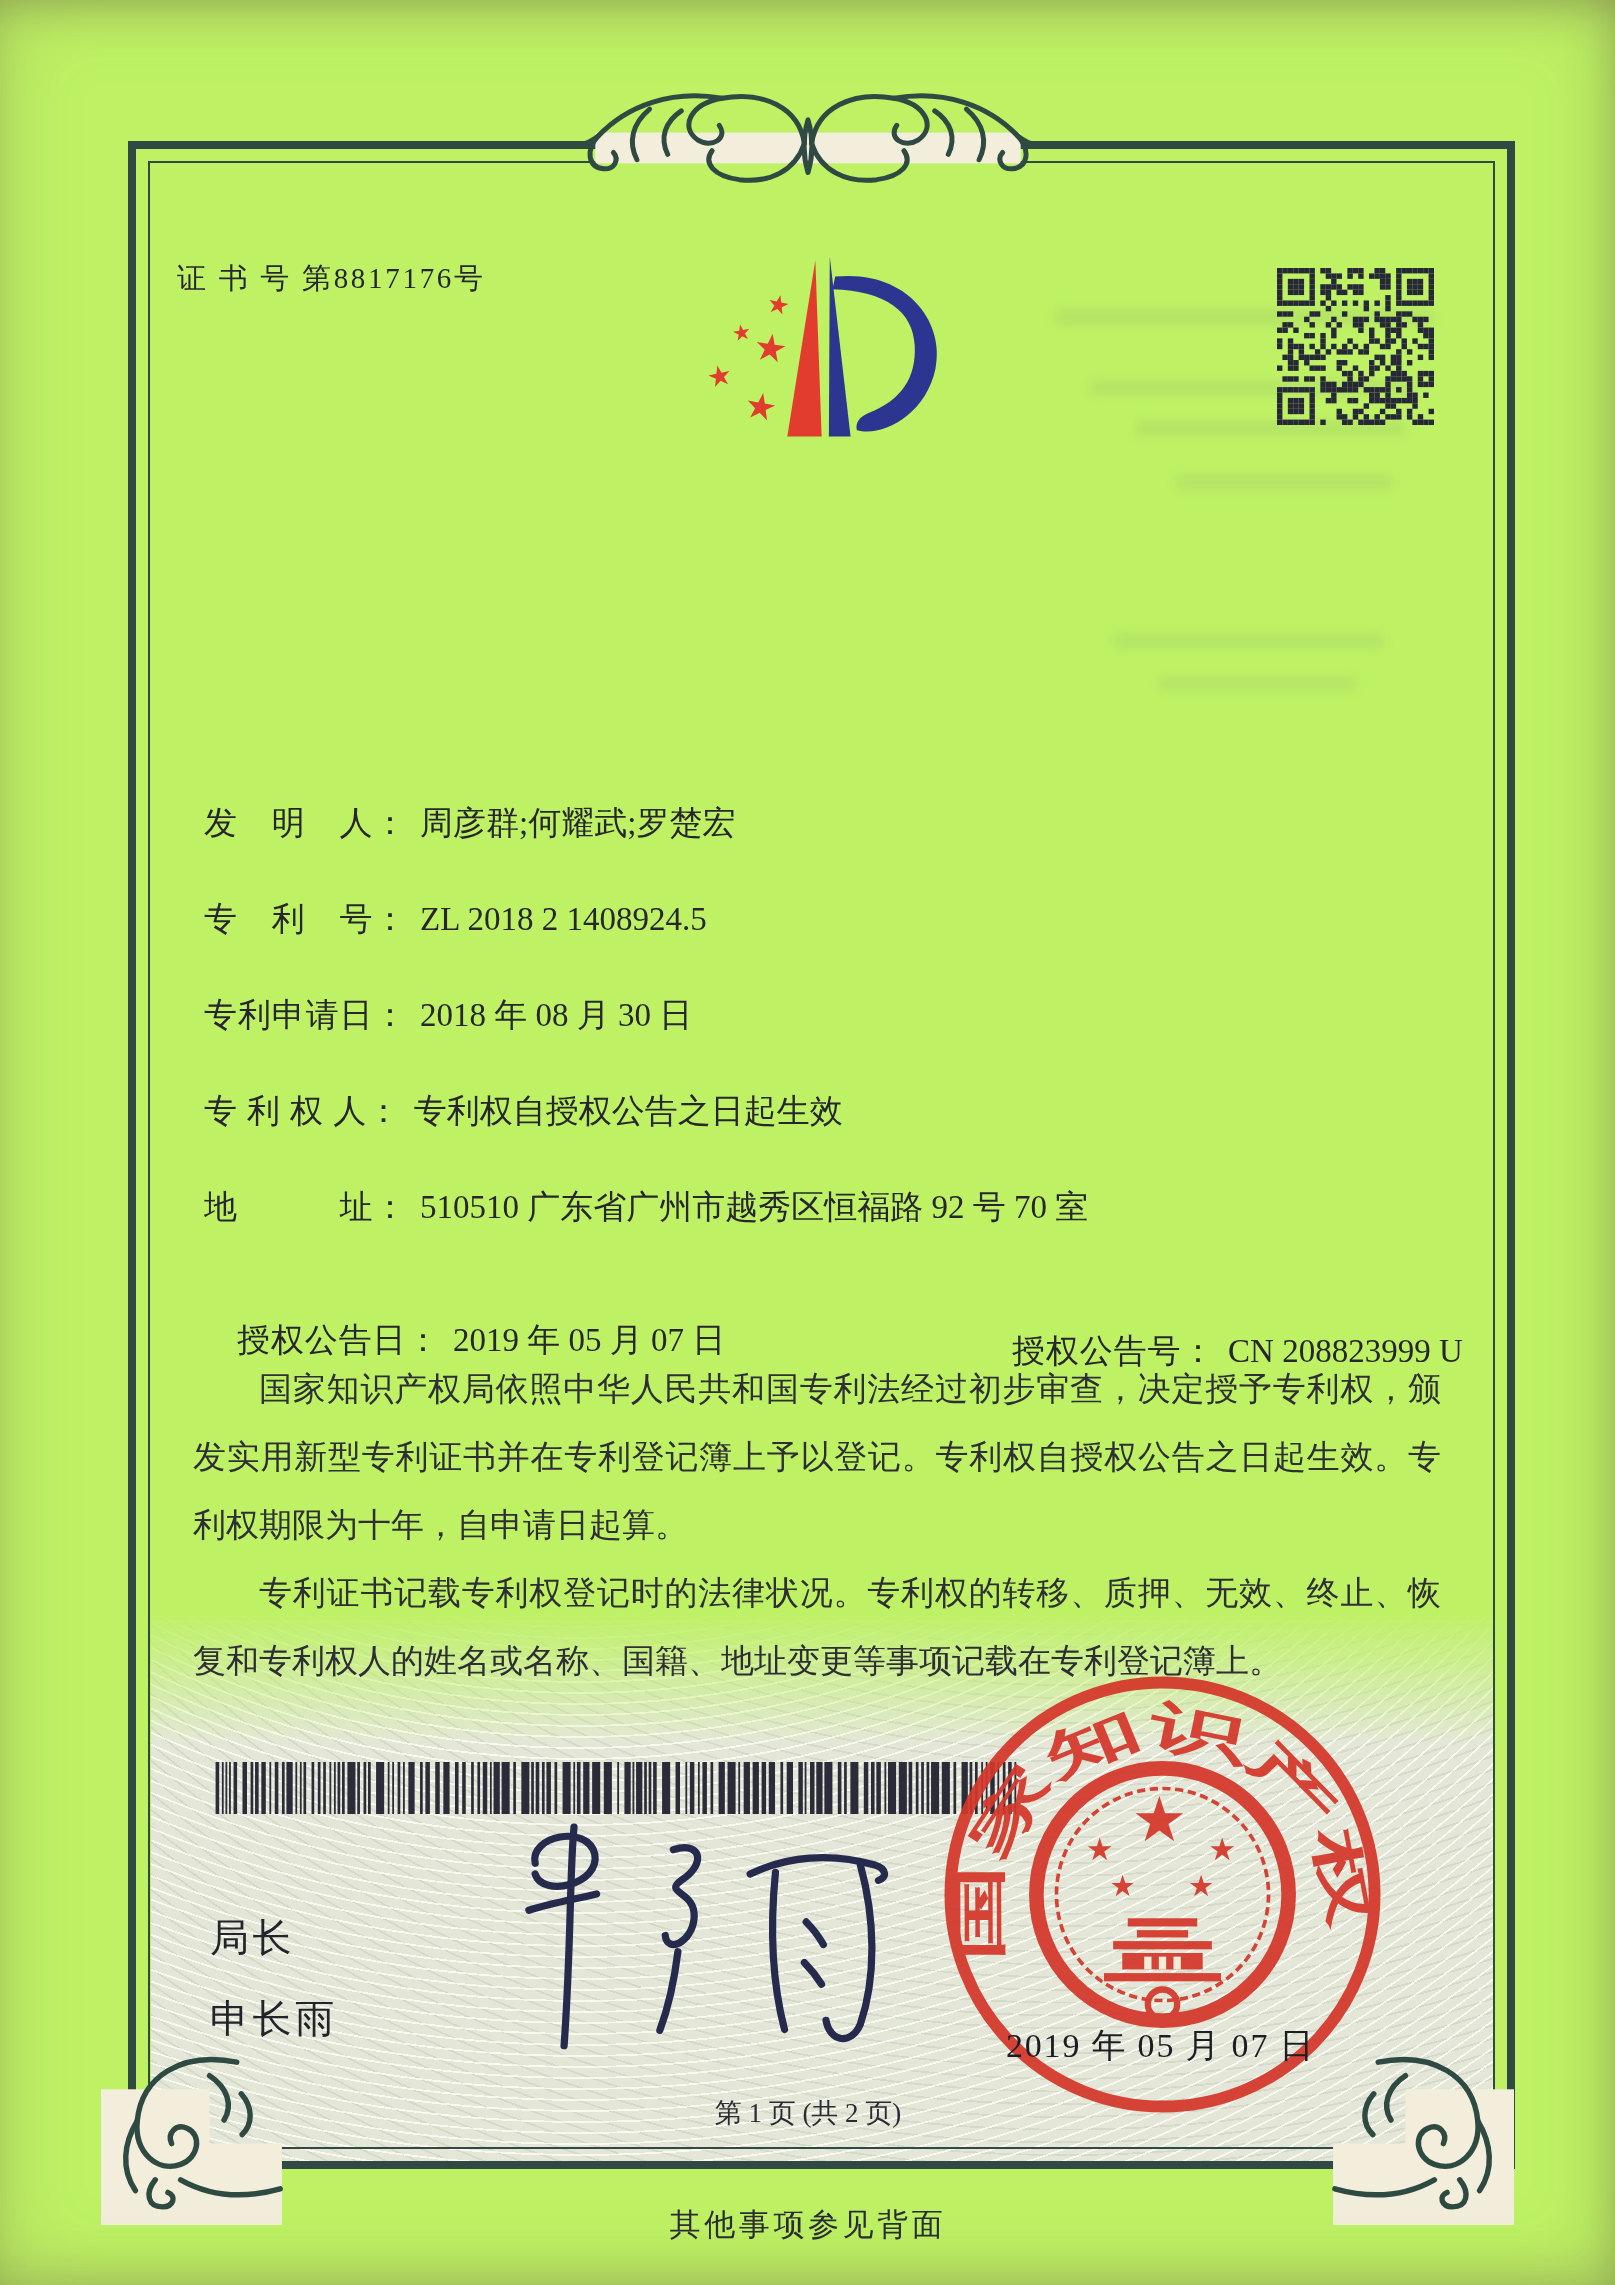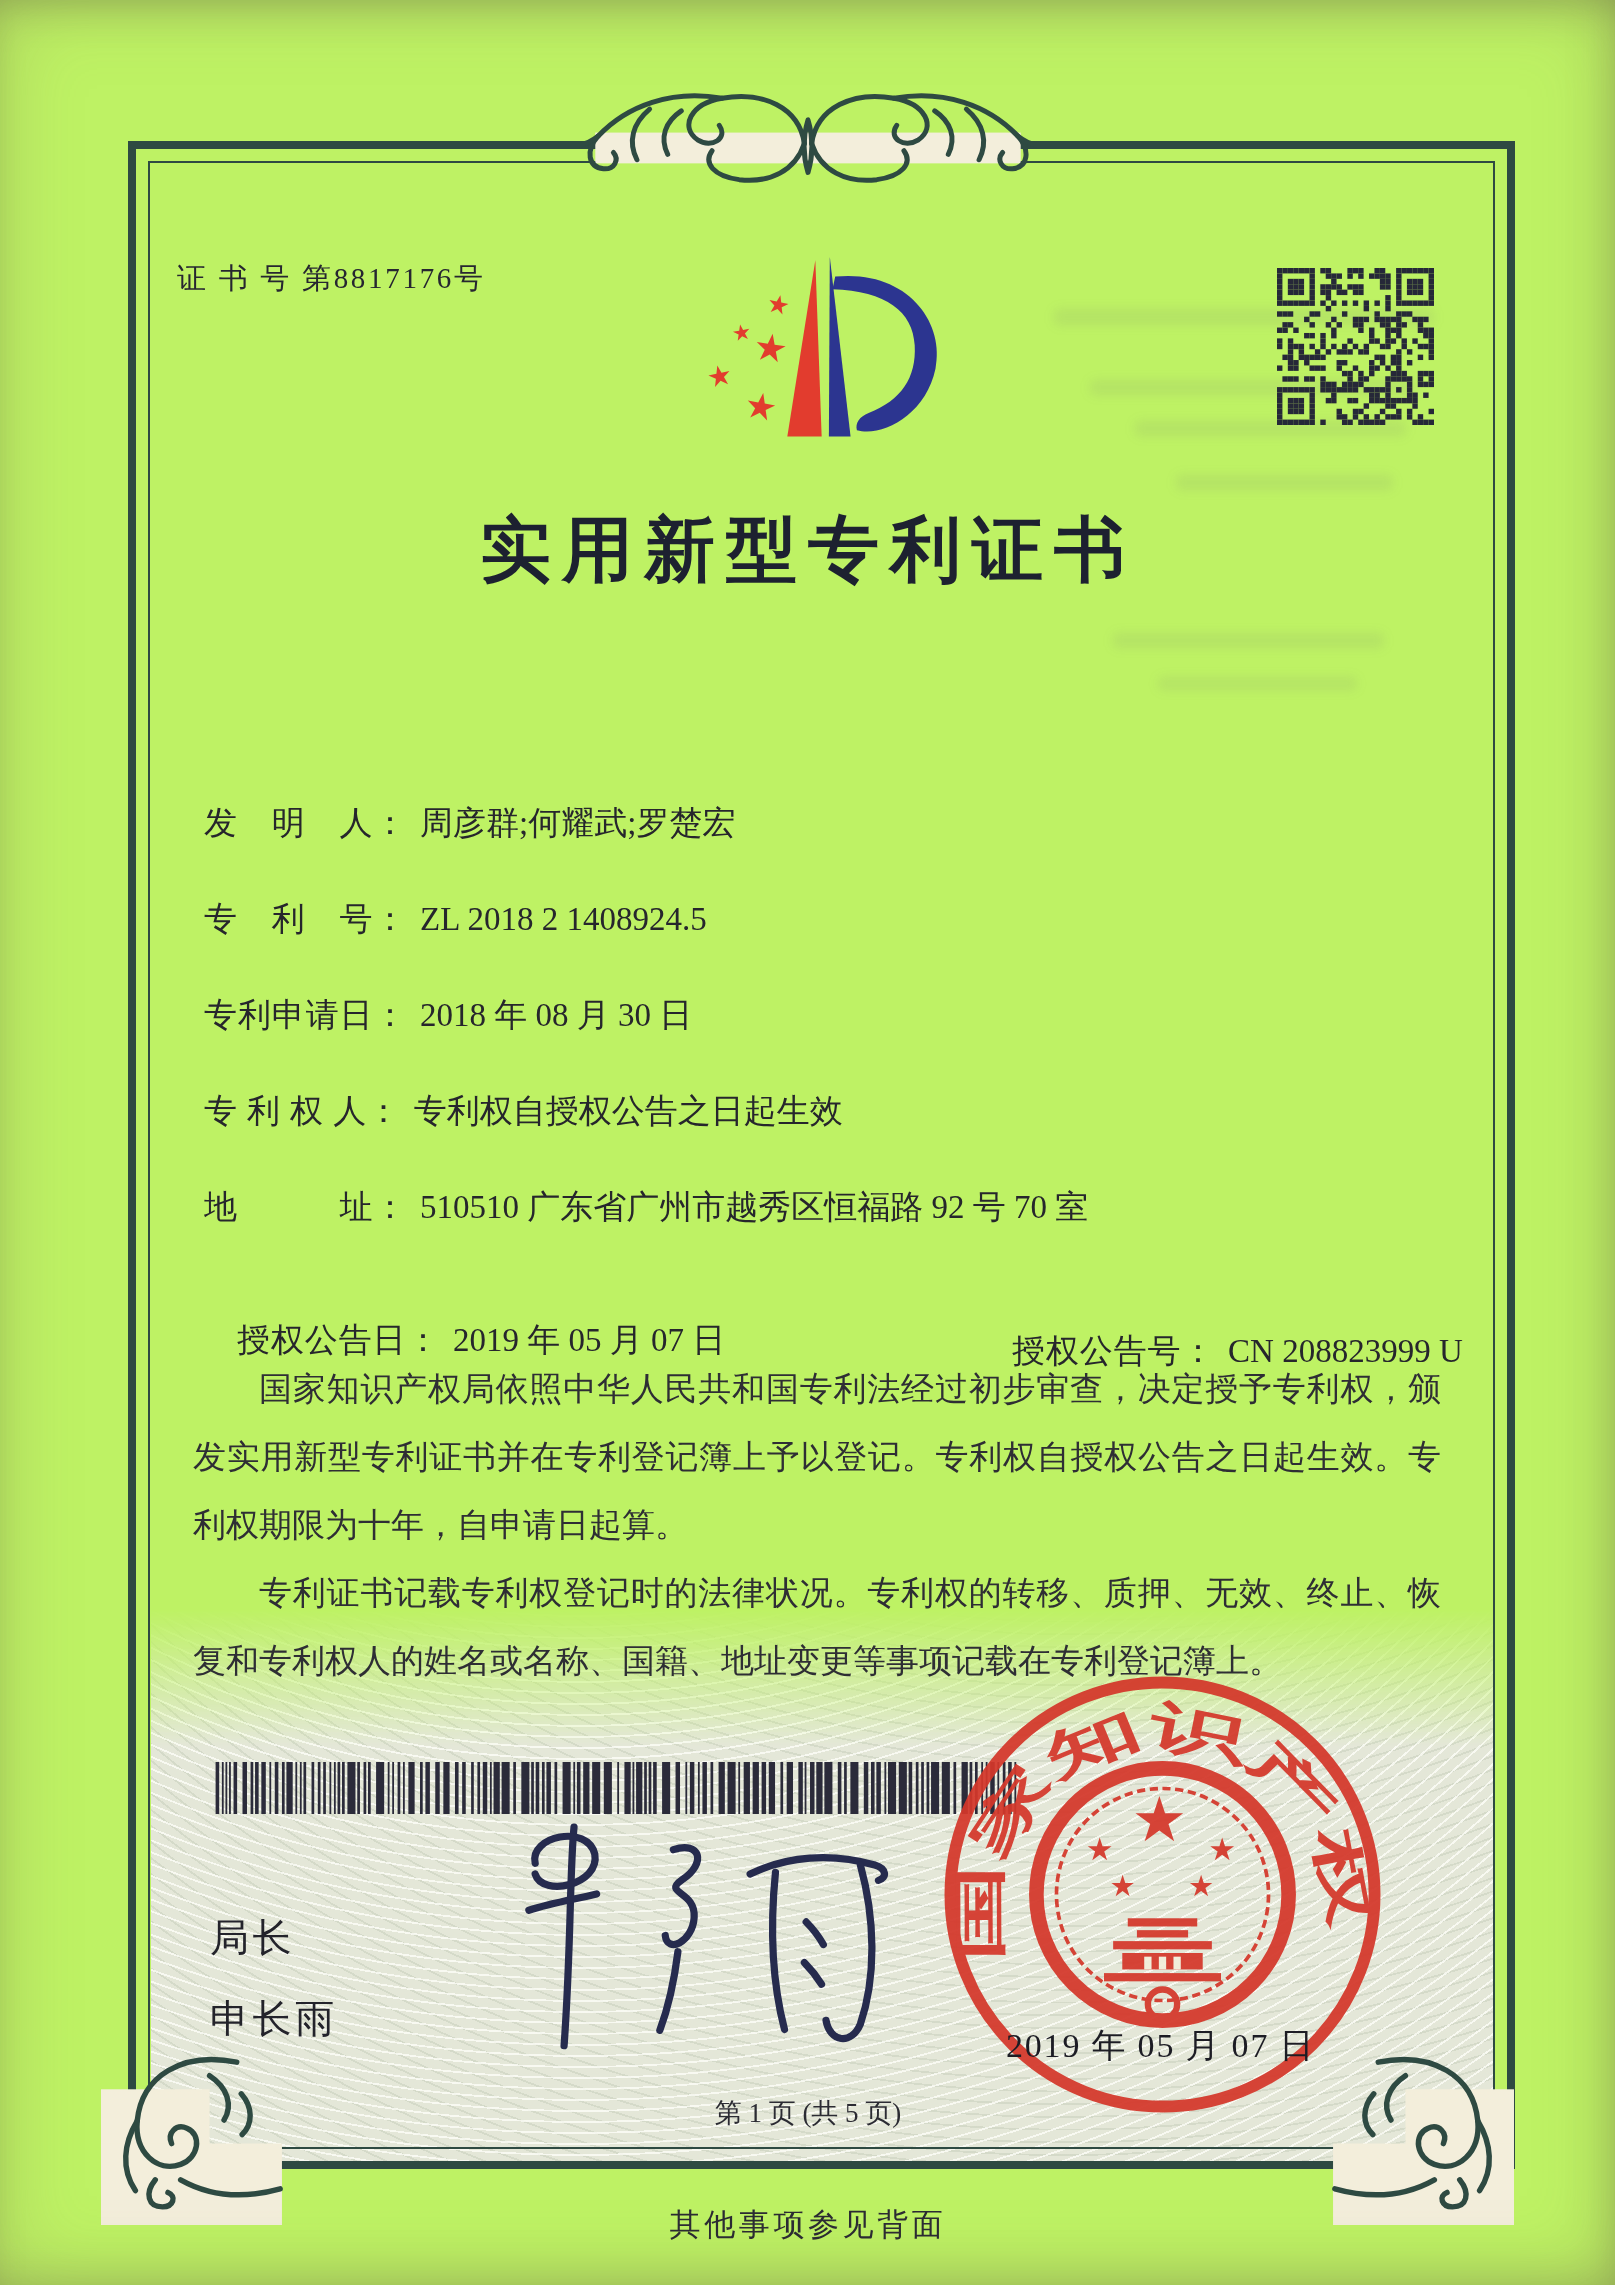--- a/index.html
+++ b/index.html
@@ -502,21 +502,20 @@
       <rect x="96" y="168" width="6" height="6" fill="#262838"></rect>
       <rect x="102" y="168" width="6" height="6" fill="#262838"></rect>
       <rect x="108" y="168" width="6" height="6" fill="#262838"></rect>
       <rect x="114" y="168" width="6" height="6" fill="#262838"></rect>
       <rect x="150" y="168" width="6" height="6" fill="#262838"></rect>
       <rect x="156" y="168" width="6" height="6" fill="#262838"></rect>
       <rect x="162" y="168" width="6" height="6" fill="#262838"></rect>
       <rect x="168" y="168" width="6" height="6" fill="#262838"></rect>
     </svg>
 
-  <div class="title">实用新型专利证书</div>
 
   <div class="field" style="top:801px;"><span class="lbl">发　明　人：</span><span class="val">周彦群;何耀武;罗楚宏</span></div>
   <div class="field" style="top:897px;"><span class="lbl">专　利　号：</span><span class="val">ZL 2018 2 1408924.5</span></div>
   <div class="field" style="top:993px;"><span class="lbl">专利申请日：</span><span class="val">2018 年 08 月 30 日</span></div>
   <div class="field" style="top:1089px;"><span class="lbl">专 利 权 人：</span><span class="val">专利权自授权公告之日起生效</span></div>
   <div class="field" style="top:1185px;"><span class="lbl">地　　　址：</span><span class="val">510510 广东省广州市越秀区恒福路 92 号 70 室</span></div>
 
   <div class="field" style="top:1281px;width:1266px;">
     <span class="lbl">授权公告日：</span><span class="val">2019 年 05 月 07 日</span>
     <span class="grant2"><span class="lbl">授权公告号：</span><span class="val">CN 208823999 U</span></span>
@@ -687,17 +686,17 @@
         <rect x="246" y="318" width="8" height="14" fill="#f3eedb"></rect>
         <rect x="262" y="318" width="8" height="14" fill="#f3eedb"></rect>
         <rect x="186" y="336" width="128" height="9"></rect>
         <circle cx="250" cy="370" r="16" fill="none" stroke="#d4372a" stroke-width="7"></circle>
       </g>
     </g>
   </svg>
 
   <div class="seal-date">2019 年 05 月 07 日</div>
 
-  <div class="page-no">第 1 页 (共 5 页)</div>
+  <div class="page-no">第 1 页 (共 2 页)</div>
   <div class="back-note">其他事项参见背面</div>
 
 </div>
 
 
 </body></html>

